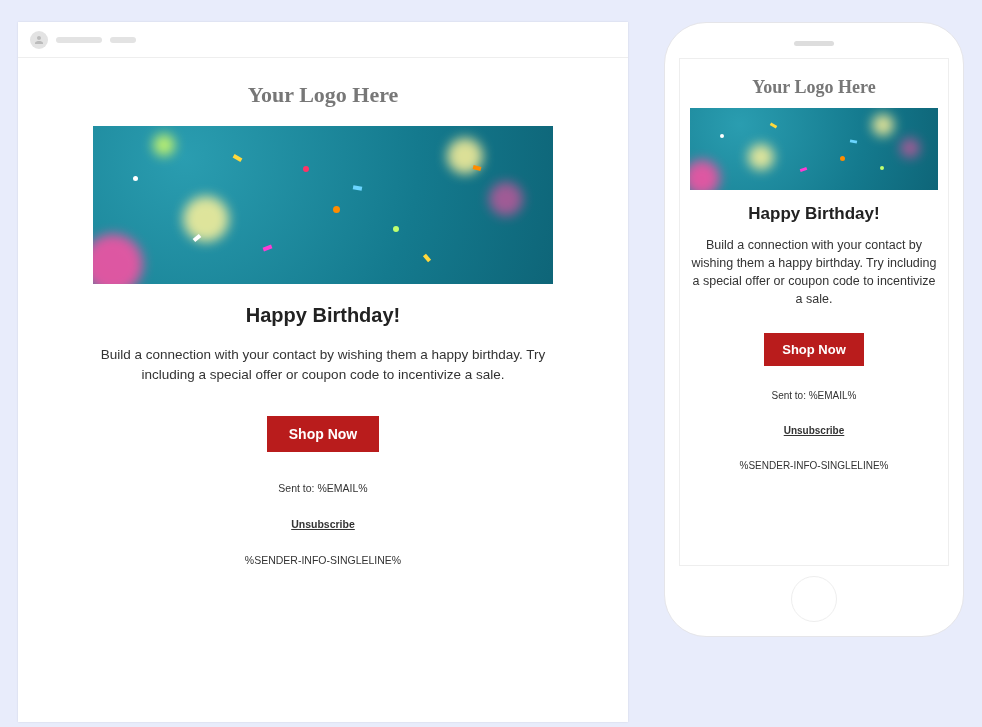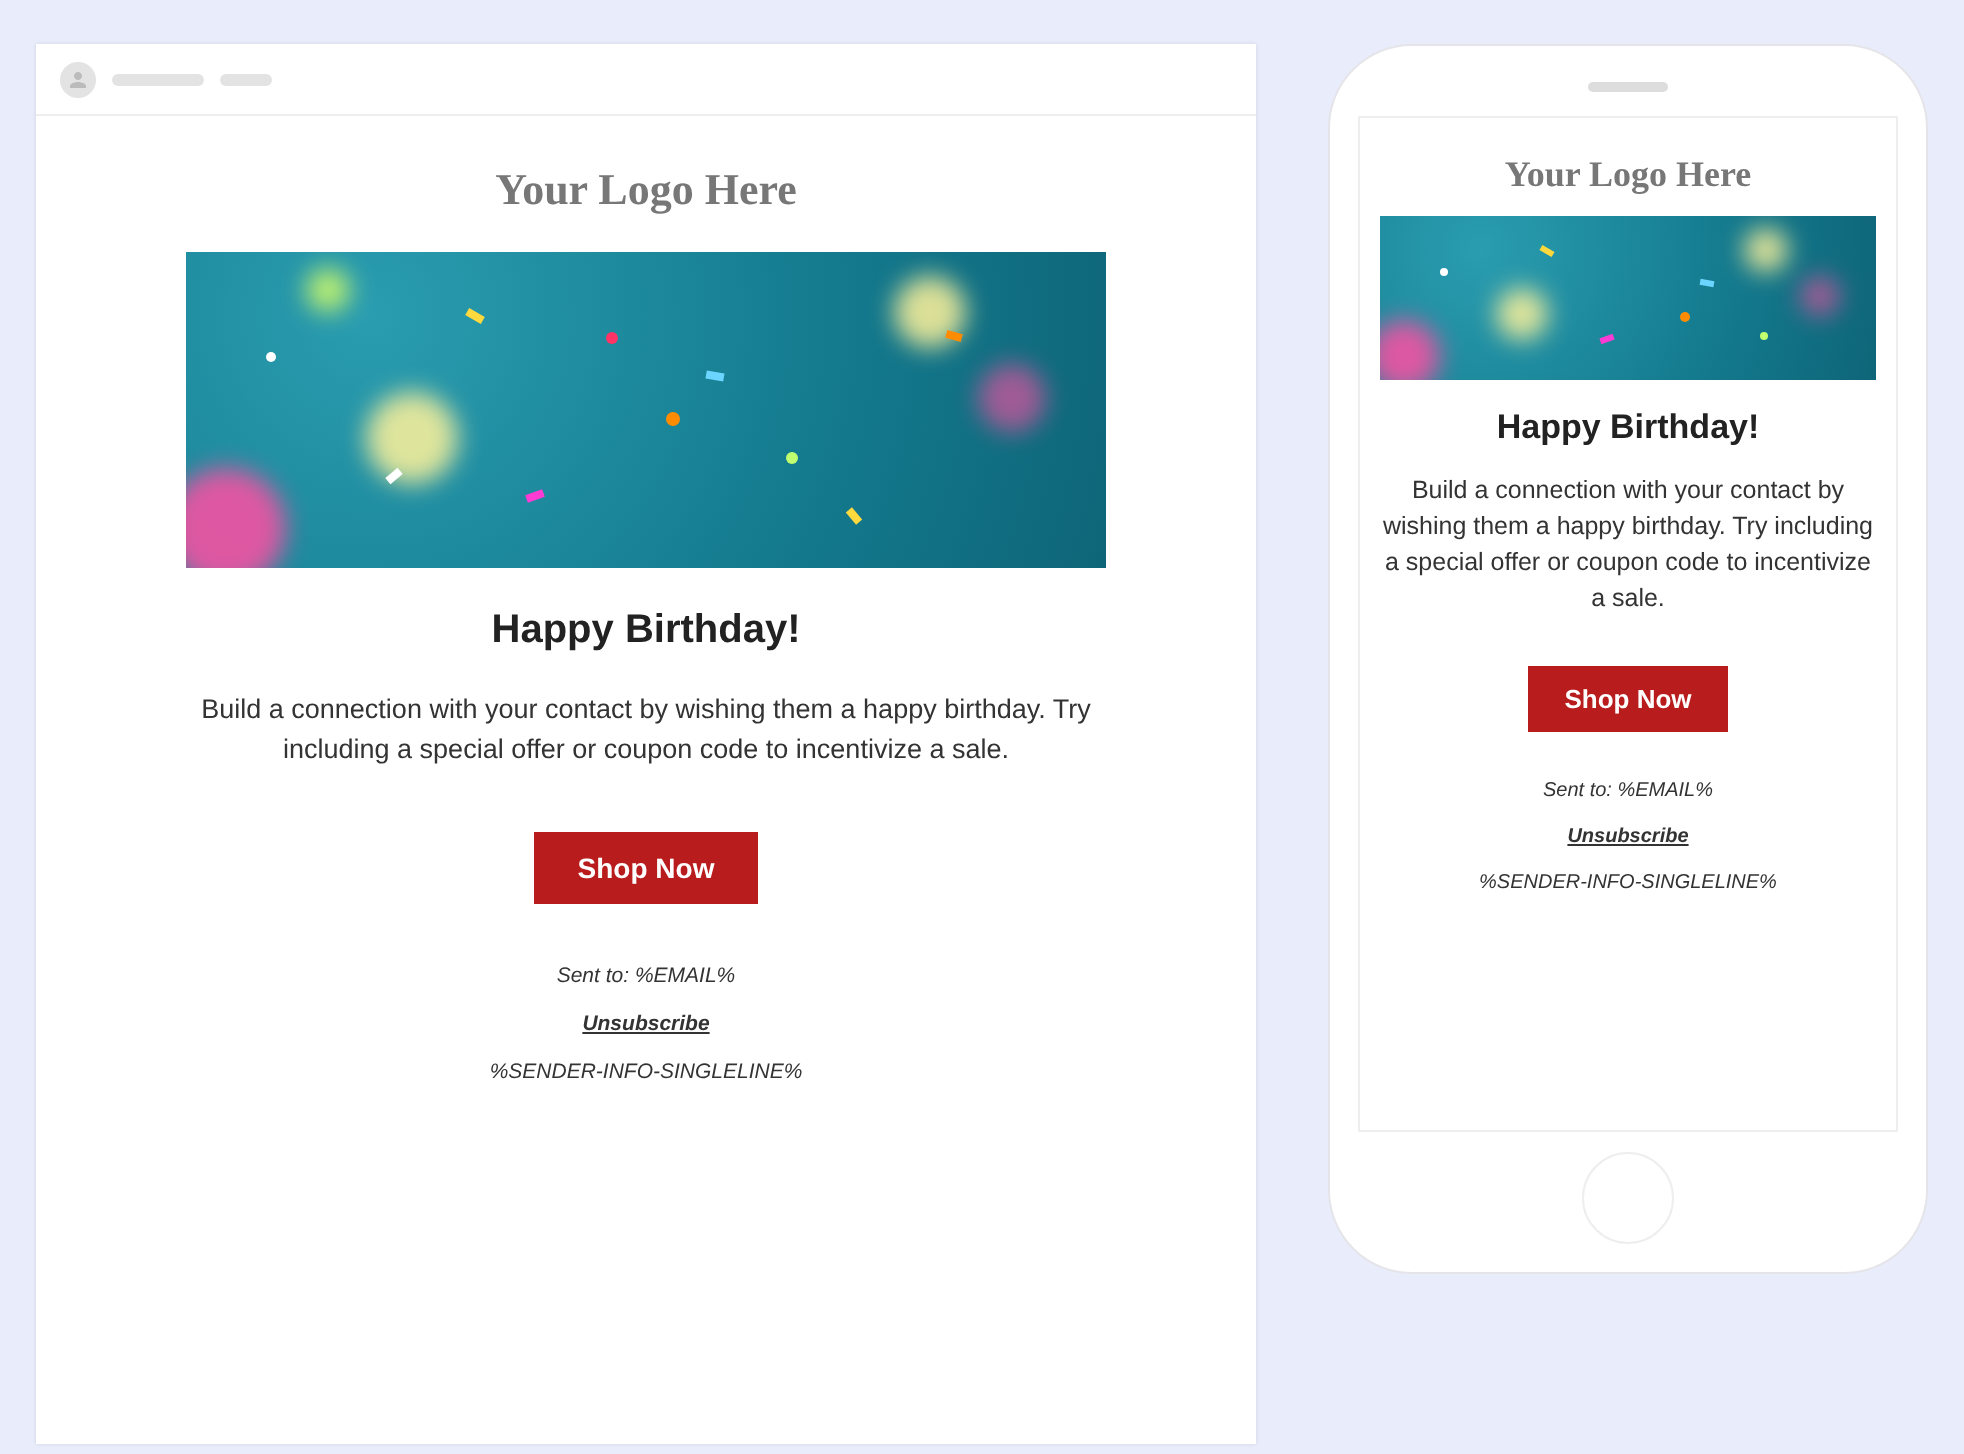--- a/index.html
+++ b/index.html
@@ -54,21 +54,21 @@
   .body-copy {
     font-size: 13.5px; color:#333; line-height:1.45;
     max-width: 470px; margin:0 auto 32px;
   }
   .cta {
     display:inline-block; background:#b91c1c; color:#fff;
     padding:10px 22px; font-size:14px; font-weight:bold; border:none;
     cursor:pointer;
   }
   .footer-txt { font-size:10.5px; color:#333; margin-top:30px; }
-  .footer-txt .row { margin:12px 0;font-style:italic;}
+  .footer-txt .row { margin:24px 0;}
   .footer-txt .unsub { text-decoration:underline; font-weight:bold; cursor:pointer;}
   
   
   .phone {
     width: 300px;
     height: 615px;
     background:#fff;
     border-radius: 42px;
     border: 1px solid #e5e5e9;
     padding: 18px 14px 14px;

